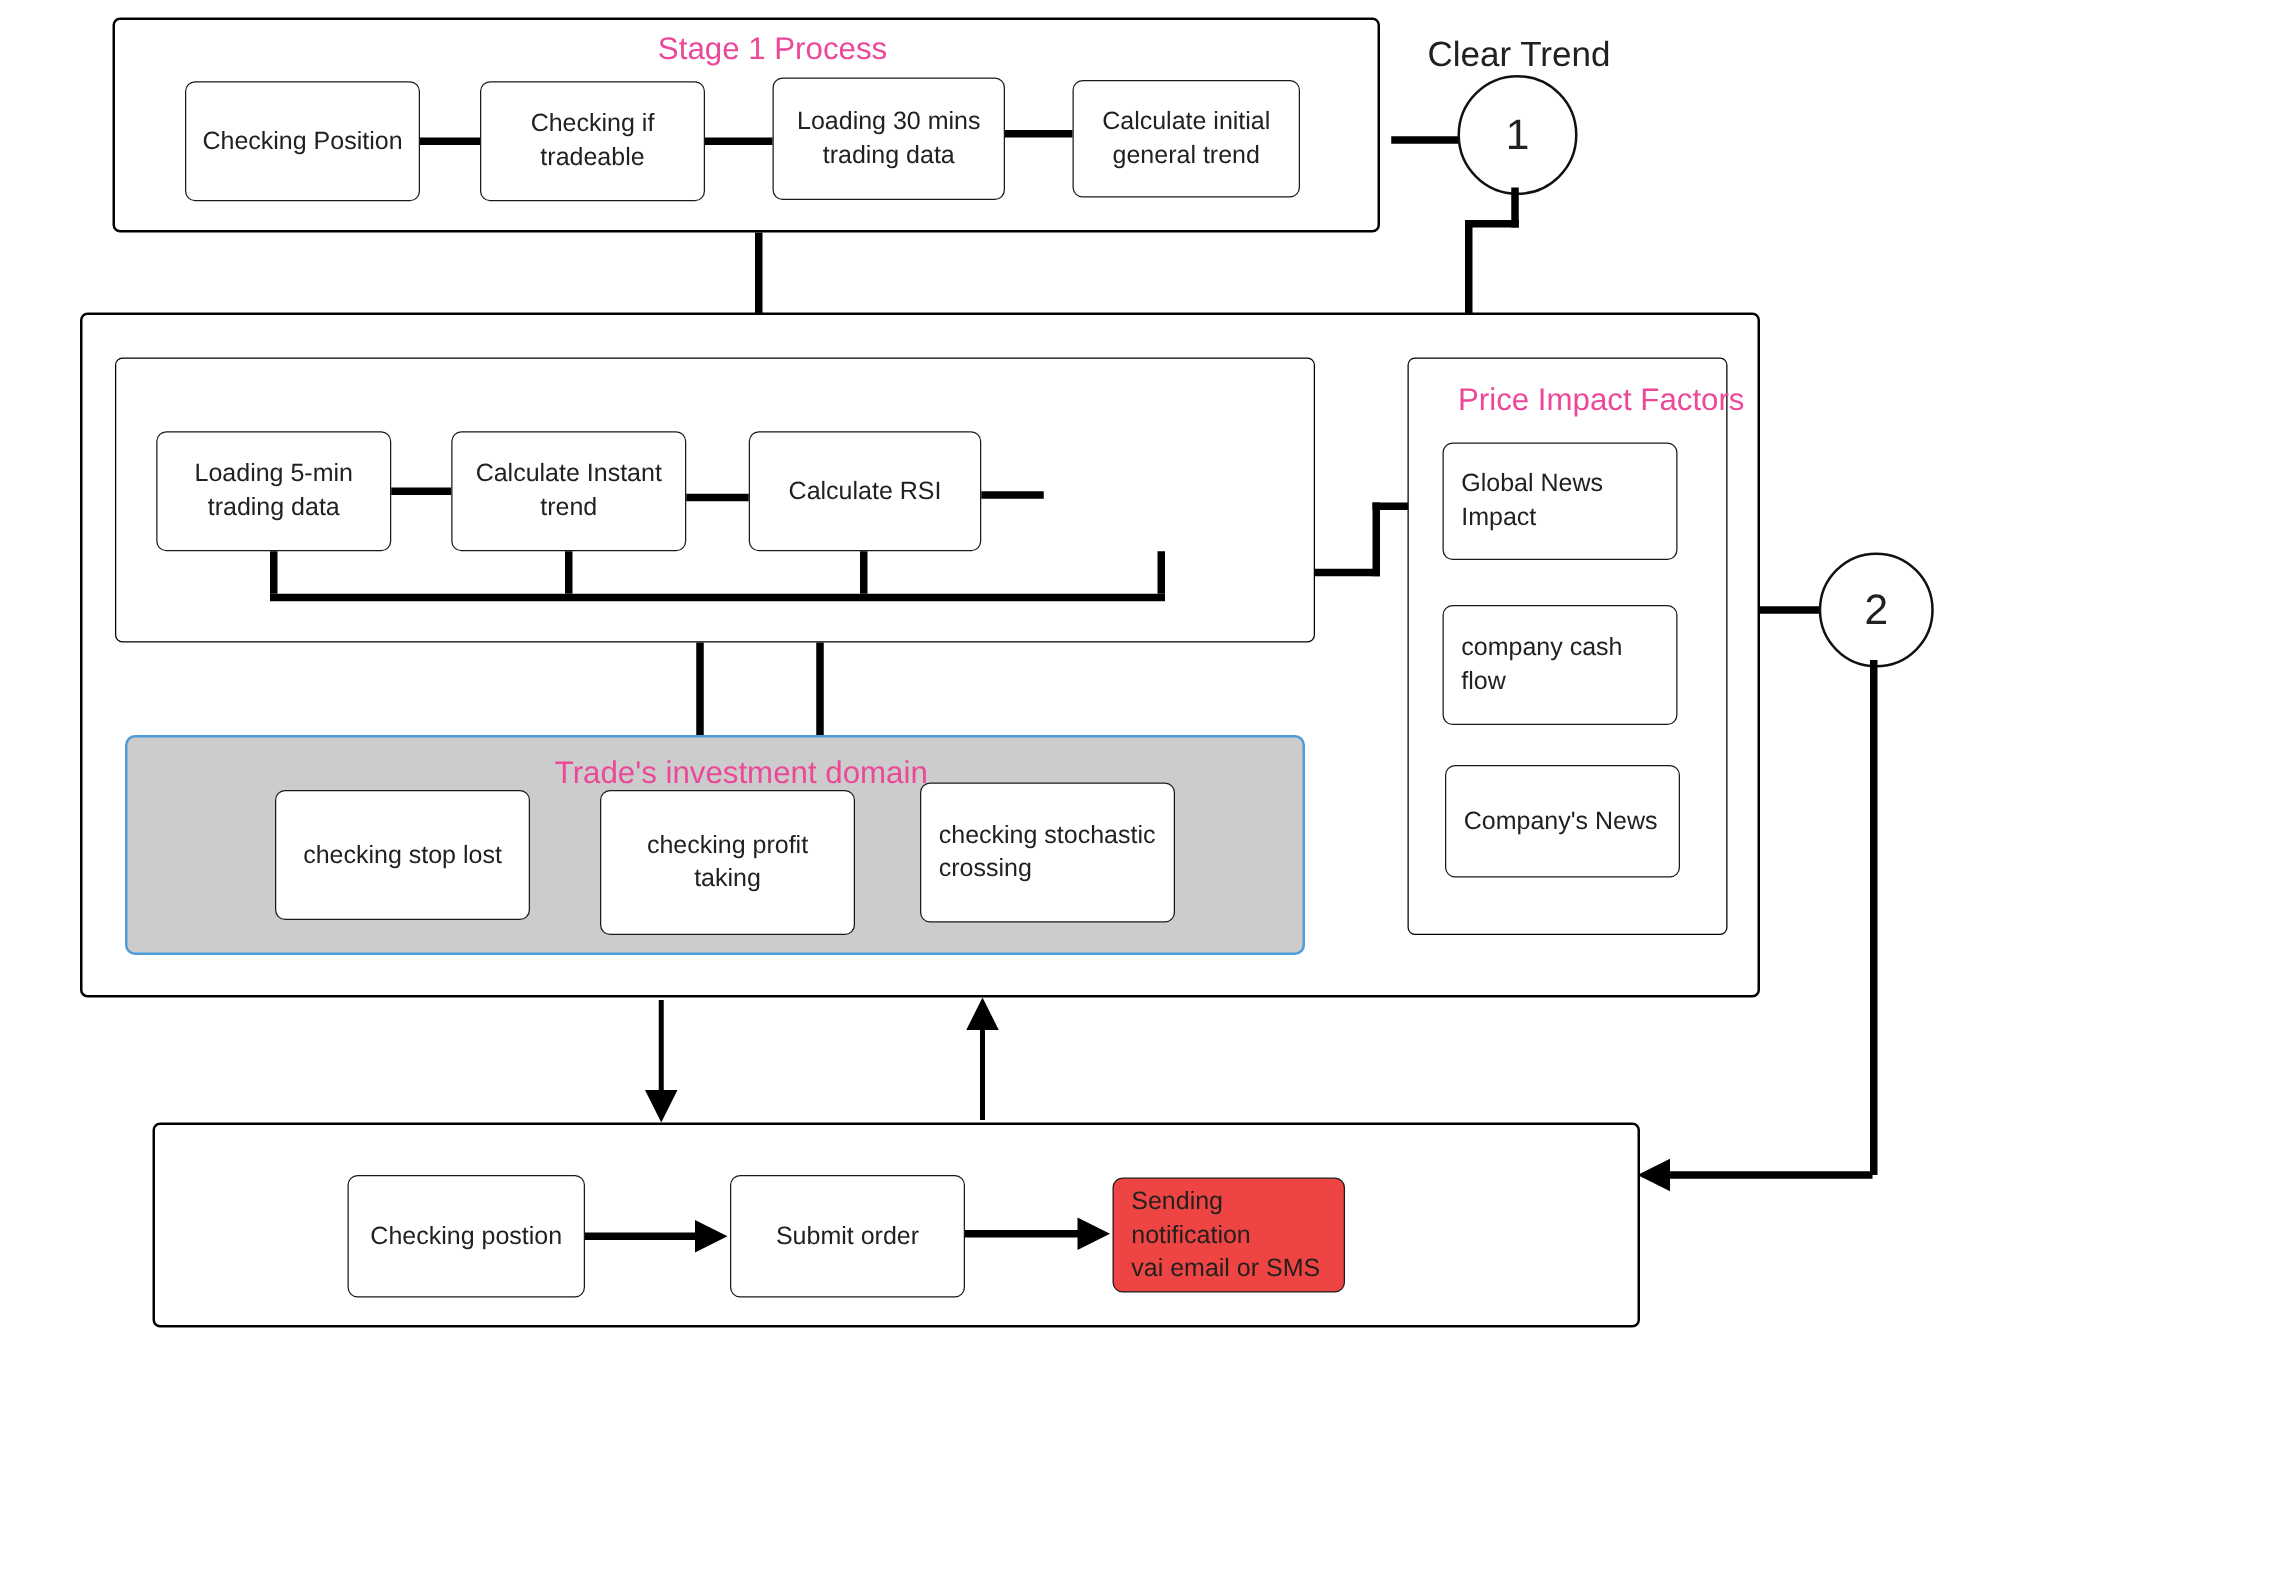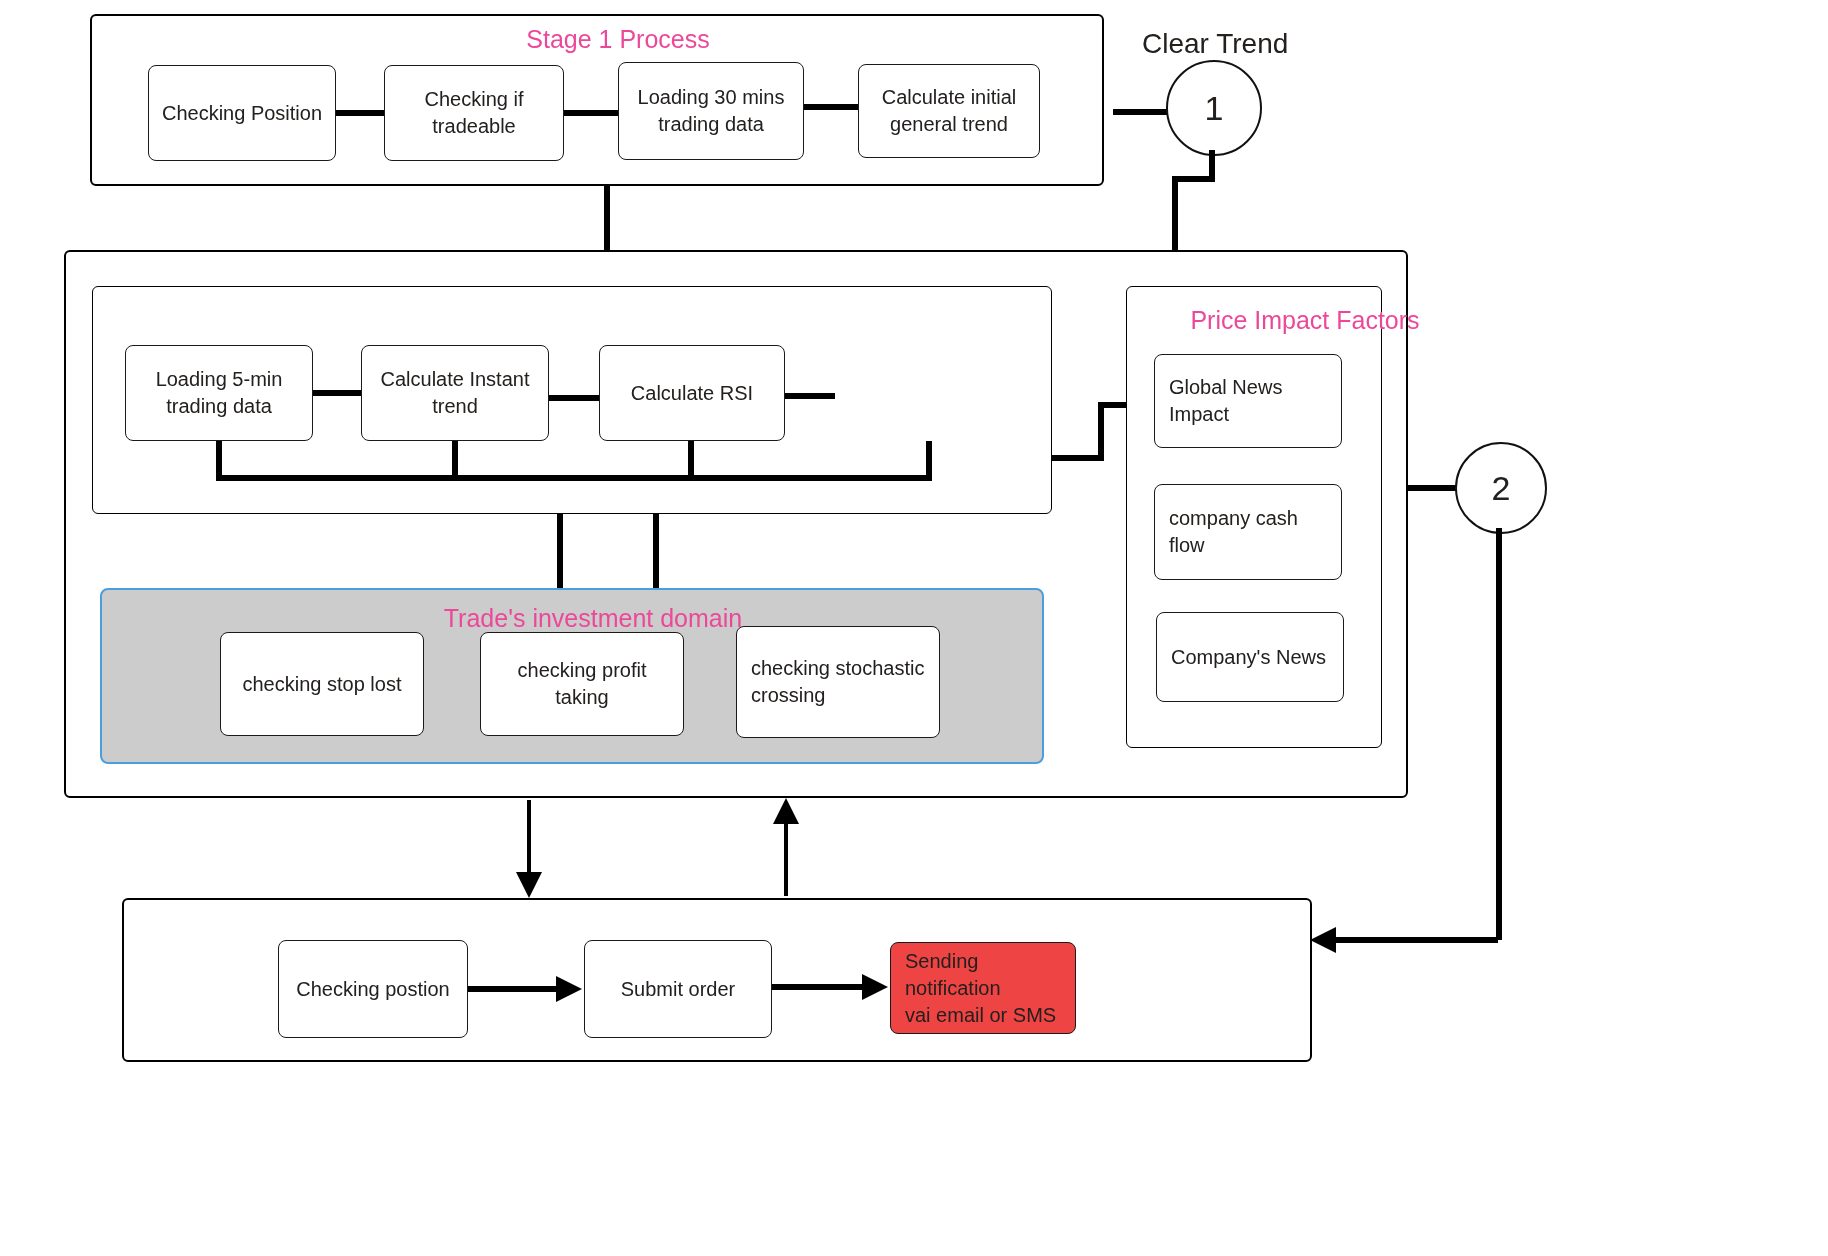--- a/index.html
+++ b/index.html
@@ -100,29 +100,29 @@
 
   <div class="line vline" style="left:557px;top:514px;height:74px;"></div>
   <div class="line vline" style="left:653px;top:514px;height:74px;"></div>
 
   <div class="greybox" style="left:100px;top:588px;width:944px;height:176px;"></div>
   <div class="grouptitle" style="left:100px;top:604px;width:944px;">Trade's investment domain</div>
 
   <div class="node" style="left:220px;top:632px;width:204px;height:104px;">
     <span>checking stop lost</span>
   </div>
-  <div class="node" style="left:480px;top:632px;width:204px;height:104px;">
+  <div class="node" style="left:480px;top:632px;width:204px;height:116px;">
     <span>checking profit taking</span>
   </div>
   <div class="node left" style="left:736px;top:626px;width:204px;height:112px;">
     <span>checking stochastic<br>crossing</span>
   </div>
 
   <div class="container" style="left:1126px;top:286px;width:256px;height:462px;border-width:1.6px;"></div>
-  <div class="grouptitle" style="left:1156px;top:306px;width:256px;text-align:center;">Price Impact Factors</div>
+  <div class="grouptitle" style="left:1132px;top:306px;width:256px;text-align:center;">Price Impact Factors</div>
 
   <div class="node left" style="left:1154px;top:354px;width:188px;height:94px;">
     <span>Global News Impact</span>
   </div>
   <div class="node left" style="left:1154px;top:484px;width:188px;height:96px;">
     <span>company cash flow</span>
   </div>
   <div class="node left" style="left:1156px;top:612px;width:188px;height:90px;">
     <span>Company's News</span>
   </div>

